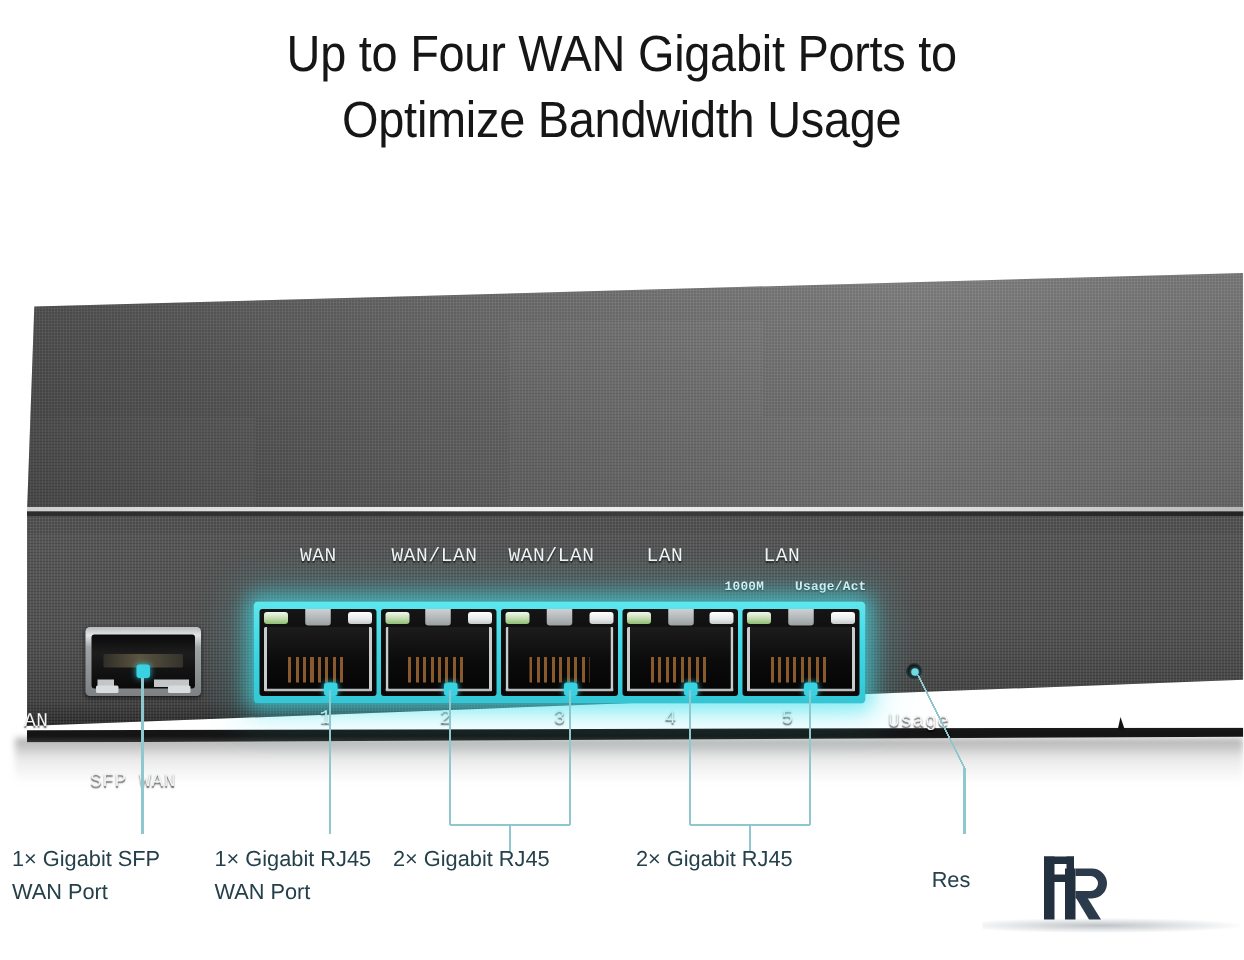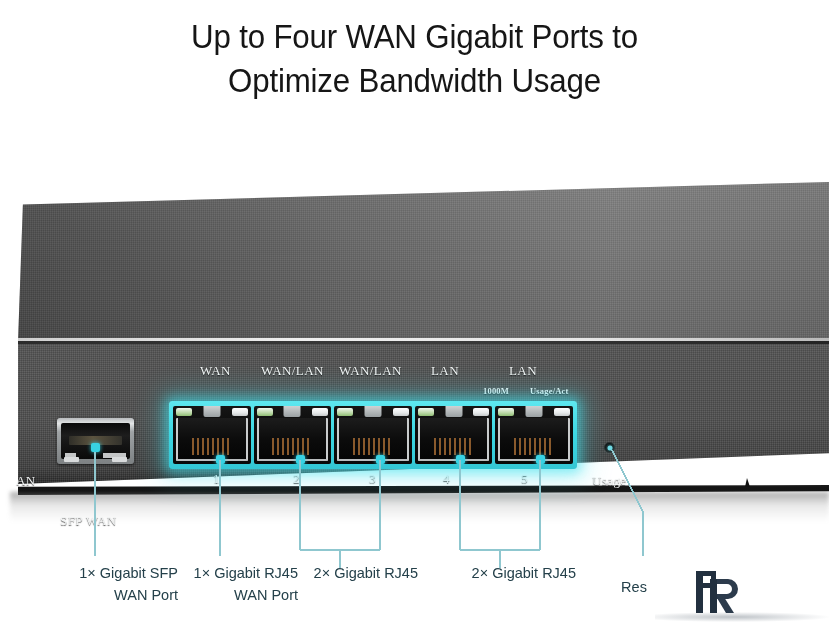--- a/index.html
+++ b/index.html
@@ -130,21 +130,21 @@
     height: 9px;
     background: #121212;
     clip-path: polygon(40% 0, 100% 100%, 0 100%);
   }
 
   
   .silk {
     position: absolute;
     color: #f2f4f4;
     font-size: 13px;
-    font-family: Liberation Serif, serif;
+    font-family: Liberation Mono, monospace;
     letter-spacing: 0.4px;
     white-space: nowrap;
     text-shadow: 0 1px 1px rgba(0,0,0,0.65);
   }
   .silk.small {
     font-size: 8.5px;
     font-weight: bold;
     letter-spacing: 0.2px;
   }
   .silk.num { font-size: 13px; }
@@ -304,21 +304,21 @@
     left: 0;
     top: 0;
     width: 829px;
     height: 640px;
     pointer-events: none;
   }
 
   
   .caption {
     position: absolute;
-    text-align: right;
+    text-align: left;
     color: #24404a;
     font-size: 14.5px;
     line-height: 22px;
     font-family: "Liberation Sans", sans-serif;
     white-space: nowrap;
   }
   .caption .c-line { display: block; }
 
   
   .logo {

